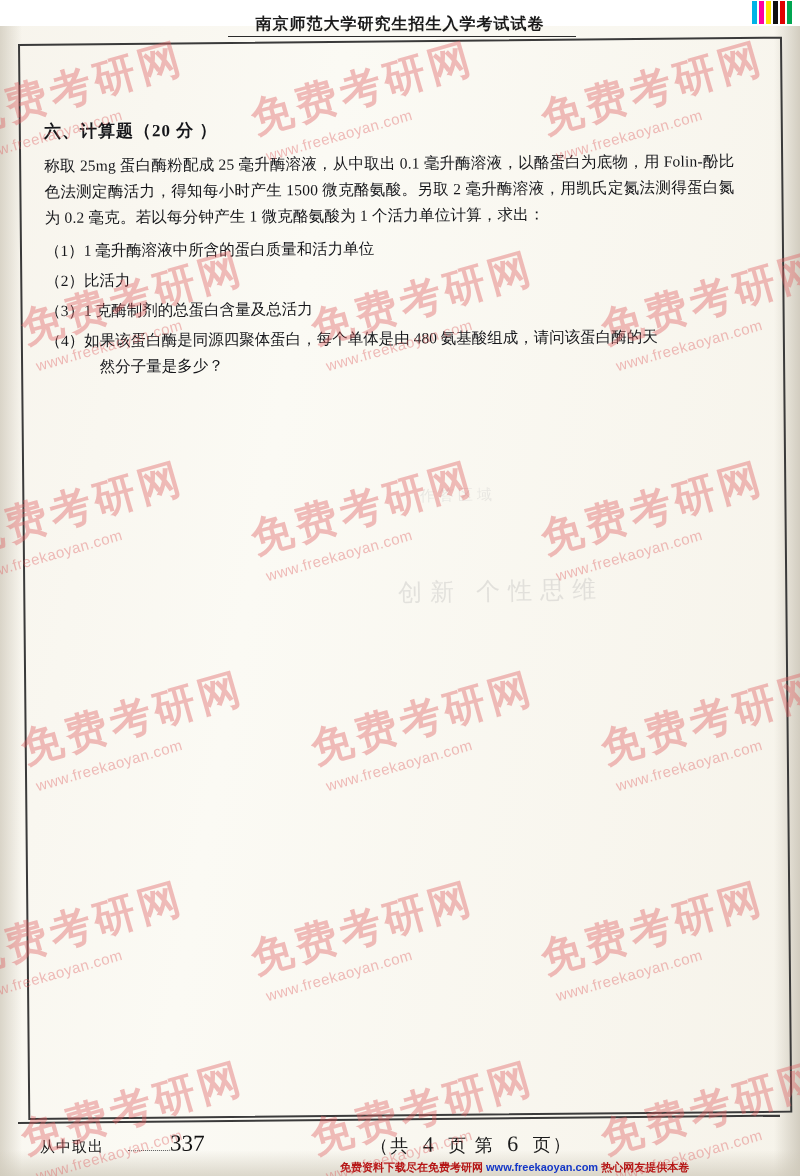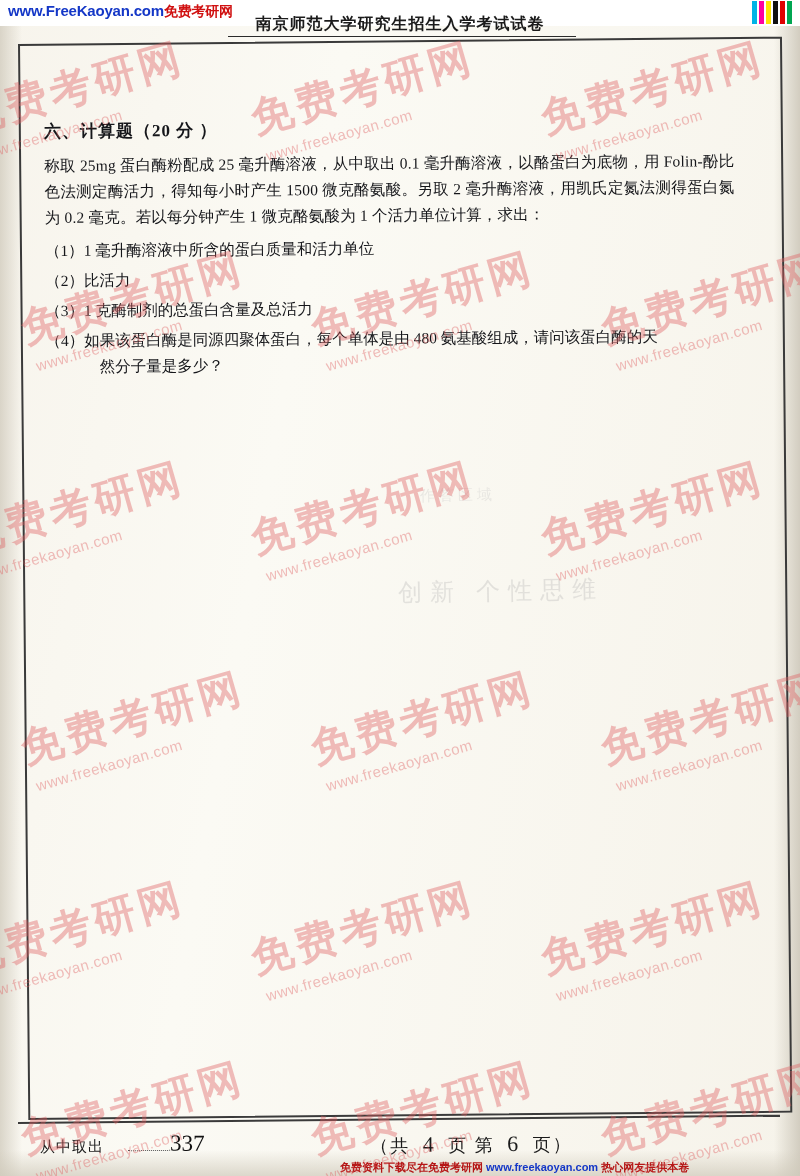--- a/index.html
+++ b/index.html
@@ -258,23 +258,20 @@
 <body>
 
 <div id="page">
 
   <div class="paper"></div>
   <div class="paper-shadow-left"></div>
   <div class="paper-shadow-right"></div>
   <div class="paper-shadow-bottom"></div>
 
   <div class="topbar">
-    <div class="brand">
-      <span>www.FreeKaoyan.com</span><span class="cn">免费考研网</span>
-    </div>
     <div class="color-bars">
         <i style="background: rgb(0, 180, 230);"></i>
         <i style="background: rgb(255, 0, 160);"></i>
         <i style="background: rgb(255, 228, 0);"></i>
         <i style="background: rgb(17, 17, 17);"></i>
         <i style="background: rgb(224, 0, 0);"></i>
         <i style="background: rgb(0, 166, 81);"></i>
       </div>
   </div>
 

